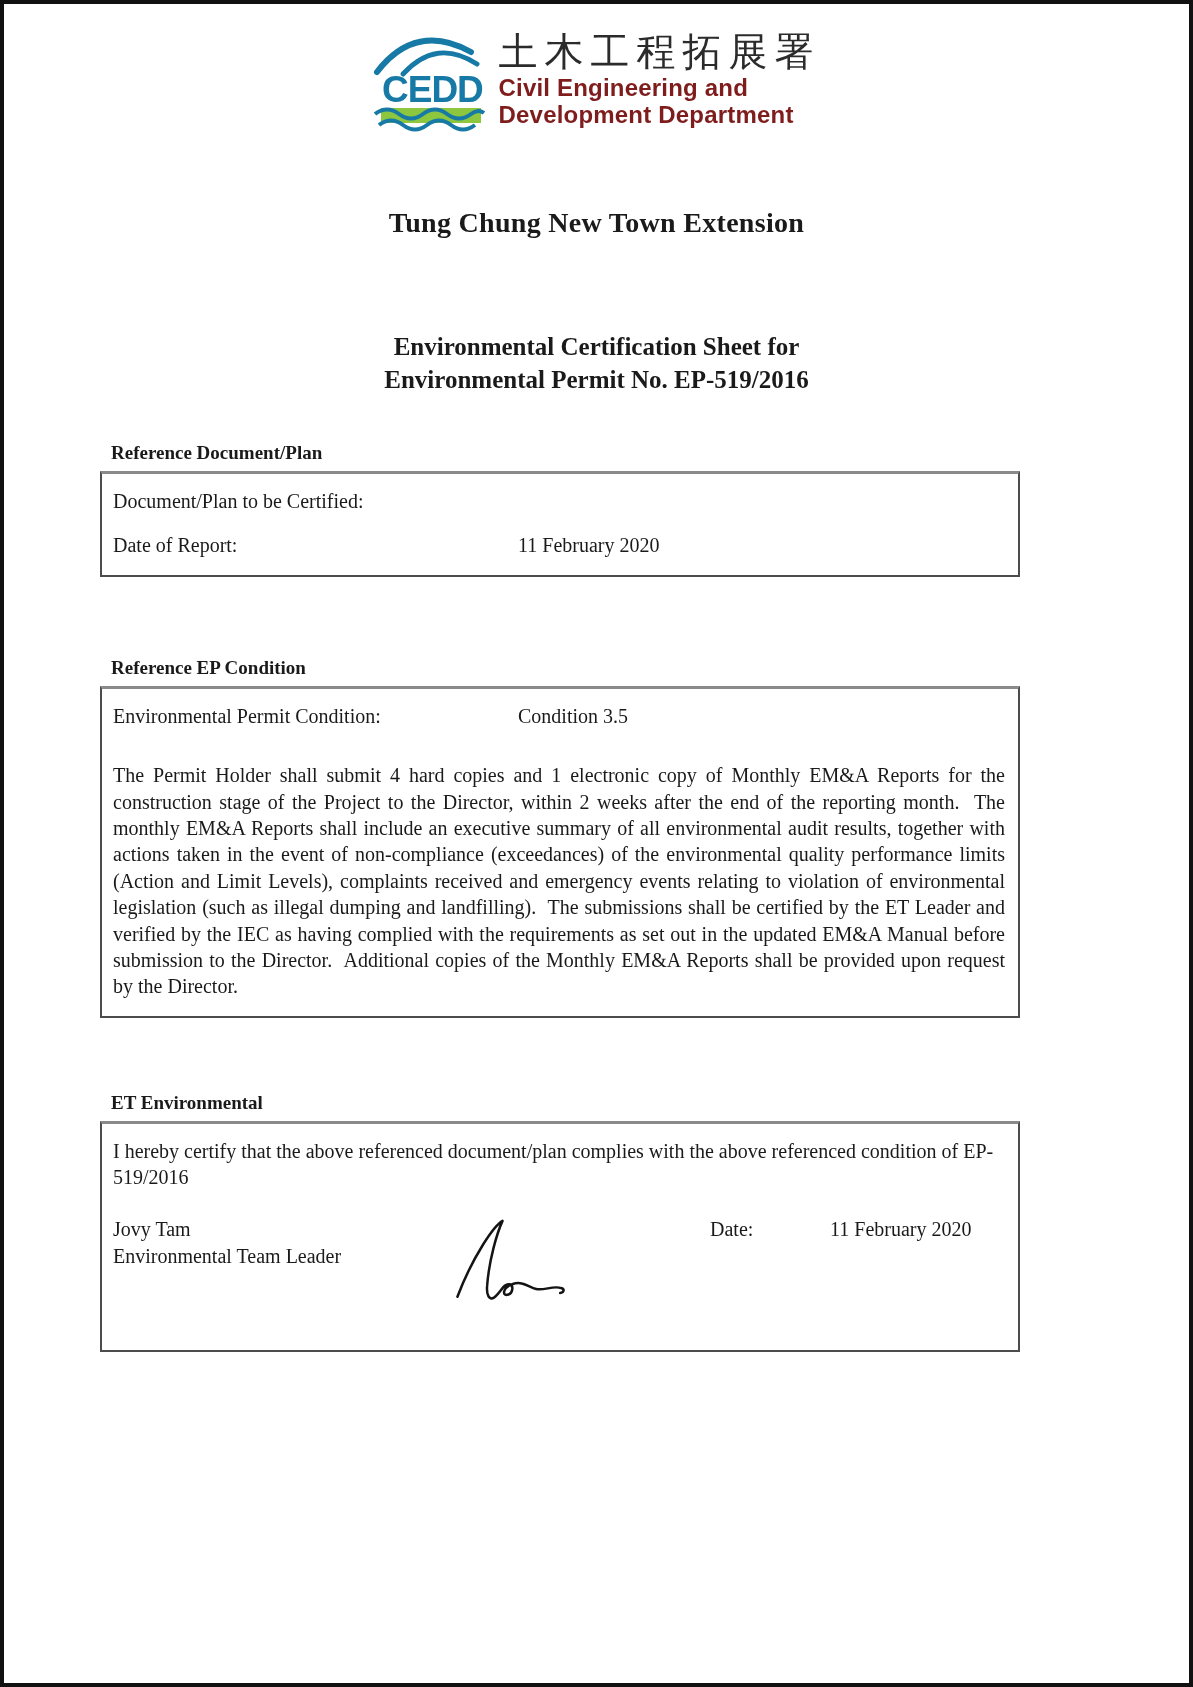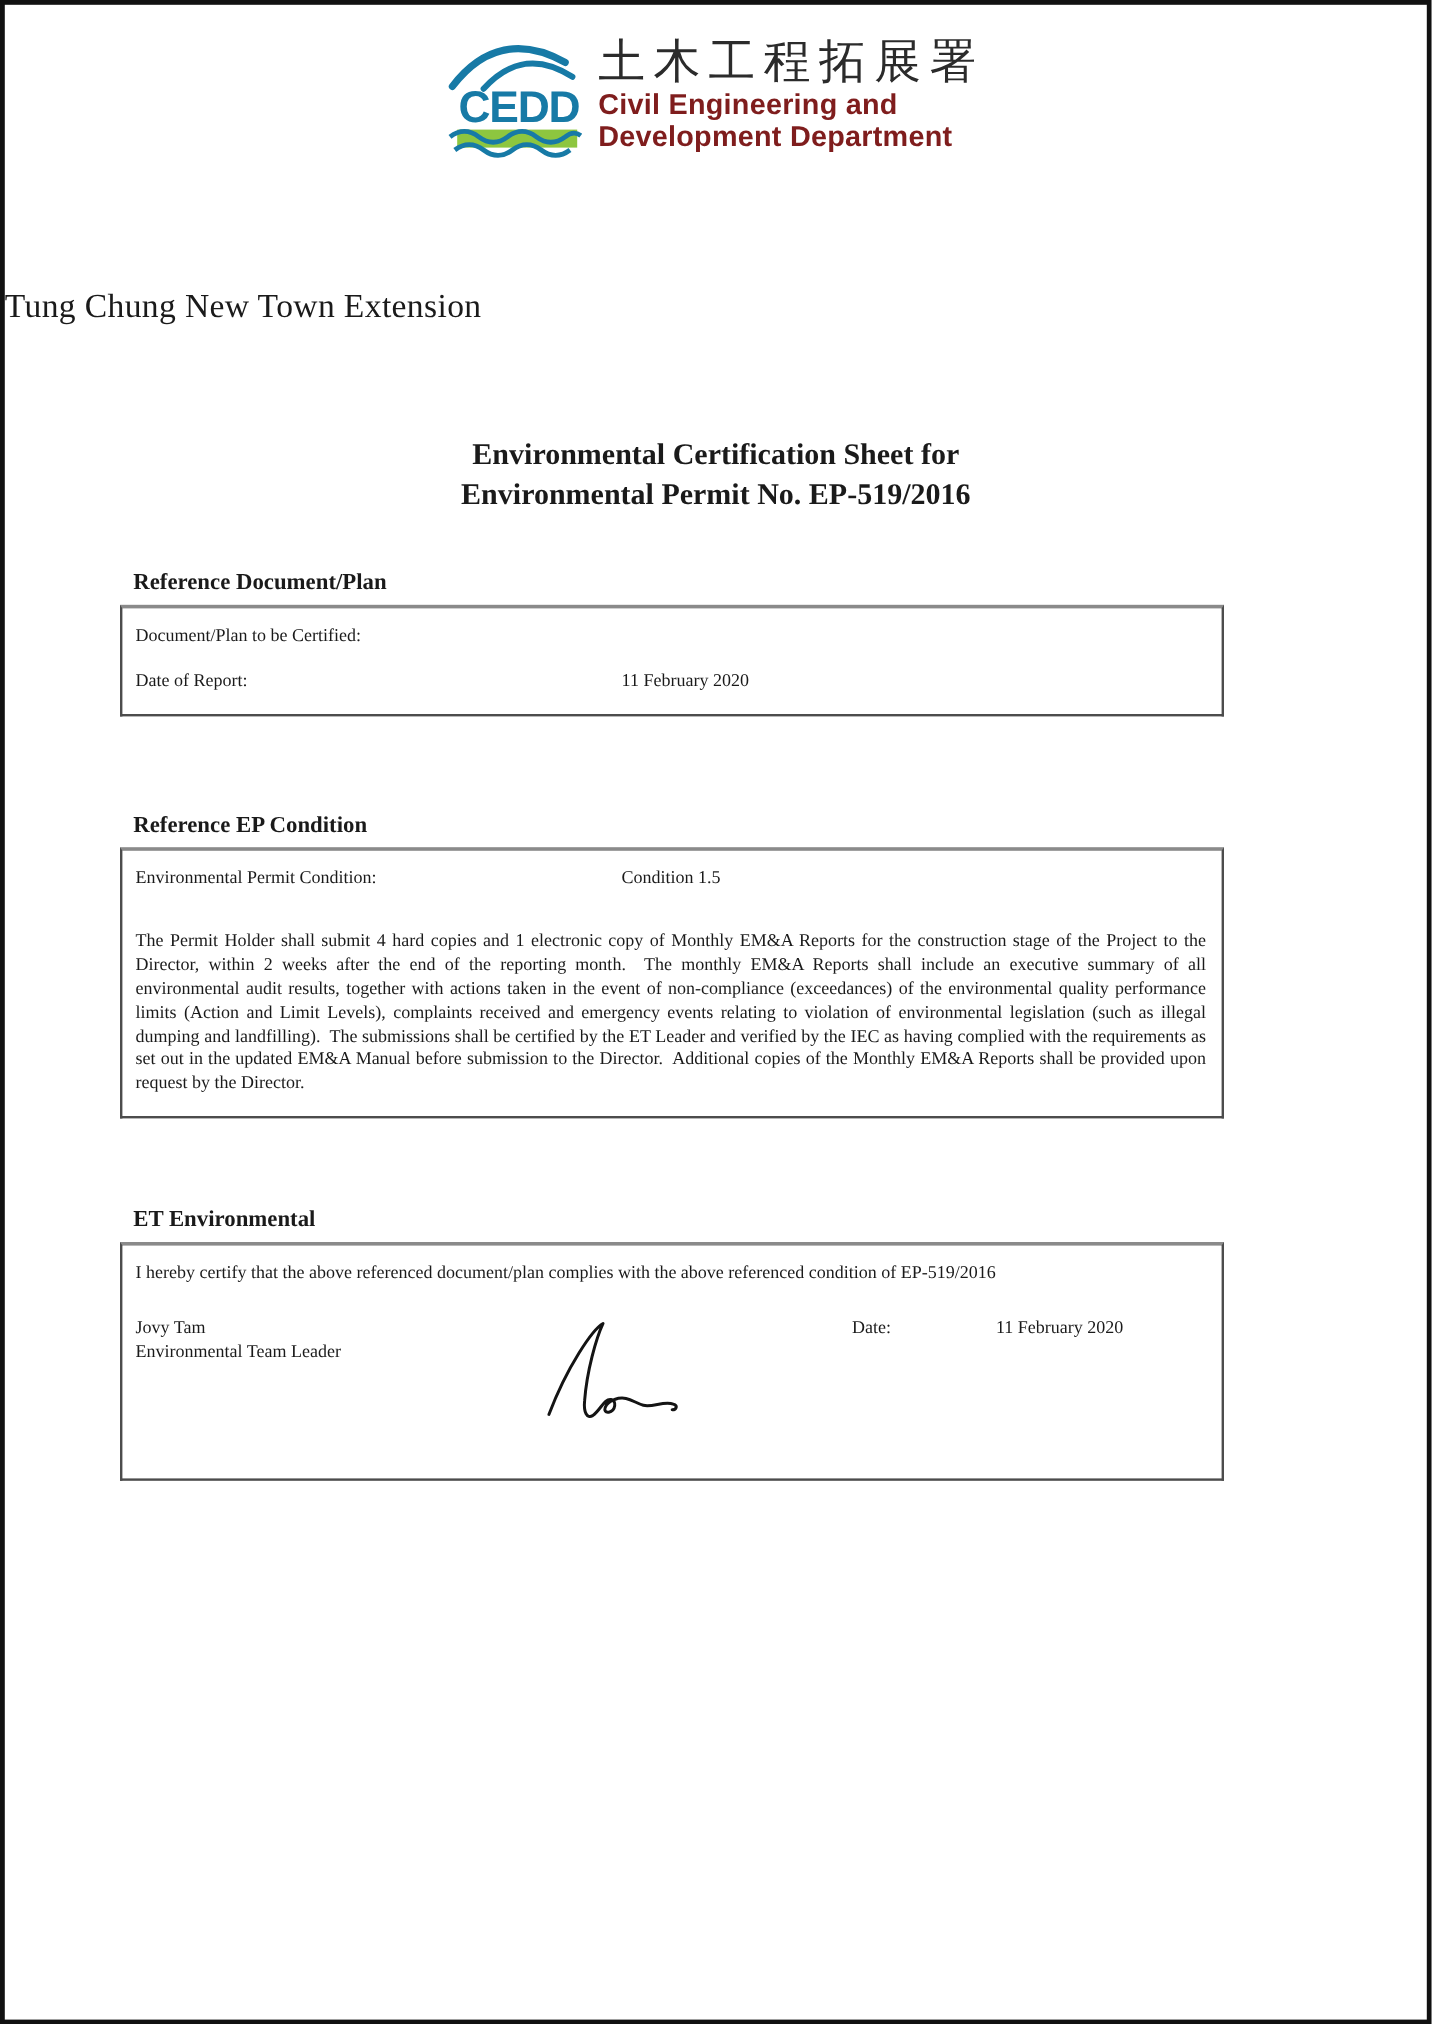--- a/index.html
+++ b/index.html
@@ -37,24 +37,24 @@
   .logo-en {
     font-size: 24px;
     font-weight: bold;
     color: #7f1d1d;
     line-height: 1.12;
     letter-spacing: 0.2px;
   }
 
   
   .project-title {
-    margin-top: 108px;
-    text-align: left;
+    margin-top: 75px;
+    text-align: center;
     font-size: 28px;
-    font-weight: normal;
+    font-weight: bold;
     letter-spacing: 0.3px;
   }
   .doc-title {
     margin-top: 92px;
     text-align: center;
     font-size: 25px;
     font-weight: bold;
     line-height: 1.3;
   }
 
@@ -68,21 +68,21 @@
   .sec-heading.second { margin-top: 80px; }
   .sec-heading.third { margin-top: 74px; }
 
   .sec-box {
     width: 920px;
     margin-left: 96px;
     margin-top: 7px;
     border: 2px solid #4c4c4c;
     border-top: 3px solid #8a8a8a;
     padding: 14px 13px 16px 11px;
-    font-size: 15px;
+    font-size: 20px;
     line-height: 1.32;
   }
   .kv-row { display: flex; align-items: flex-start; }
   .kv-row + .kv-row { margin-top: 18px; }
   .kv-label { flex: 0 0 405px; }
   .kv-value { flex: 1 1 auto; }
 
   .cond-paragraph {
     margin-top: 33px;
     text-align: justify;
@@ -139,21 +139,21 @@
     <div class="kv-row">
       <div class="kv-label">Date of Report:</div>
       <div class="kv-value">11 February 2020</div>
     </div>
   </div>
 
   <div class="sec-heading second">Reference EP Condition</div>
   <div class="sec-box">
     <div class="kv-row">
       <div class="kv-label">Environmental Permit Condition:</div>
-      <div class="kv-value">Condition 1.5</div>
+      <div class="kv-value">Condition 3.5</div>
     </div>
     <div class="cond-paragraph">The Permit Holder shall submit 4 hard copies and 1 electronic copy of Monthly EM&amp;A Reports for the construction stage of the Project to the Director, within 2 weeks after the end of the reporting month.  The monthly EM&amp;A Reports shall include an executive summary of all environmental audit results, together with actions taken in the event of non-compliance (exceedances) of the environmental quality performance limits (Action and Limit Levels), complaints received and emergency events relating to violation of environmental legislation (such as illegal dumping and landfilling).  The submissions shall be certified by the ET Leader and verified by the IEC as having complied with the requirements as set out in the updated EM&amp;A Manual before submission to the Director.  Additional copies of the Monthly EM&amp;A Reports shall be provided upon request by the Director.</div>
   </div>
 
   <div class="sec-heading third">ET Environmental</div>
   <div class="sec-box">
     <div class="cert-statement">I hereby certify that the above referenced document/plan complies with the above referenced condition of EP-519/2016</div>
     <div class="cert-sign-row">
       <div class="signatory">
         <div>Jovy Tam</div>

